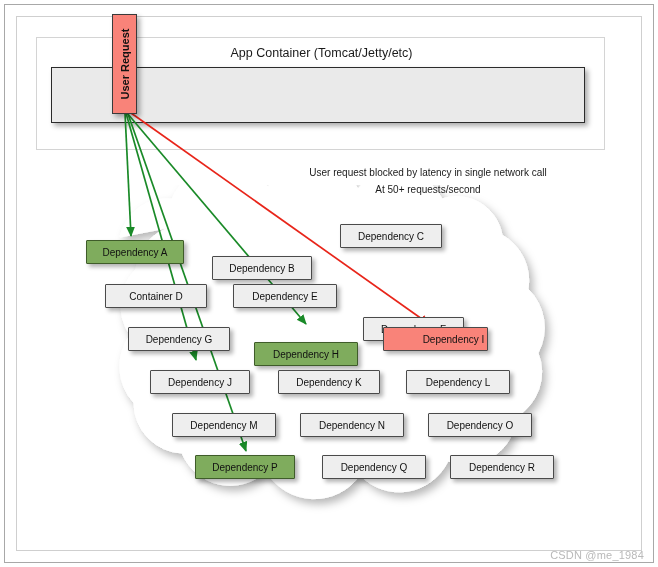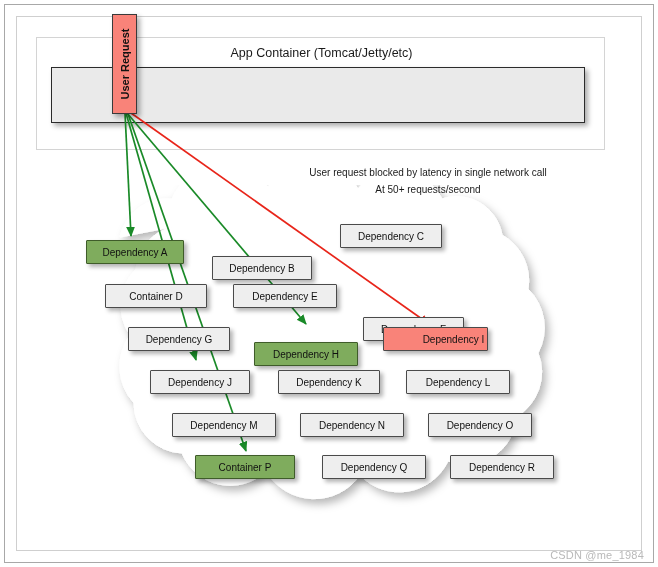--- a/index.html
+++ b/index.html
@@ -243,21 +243,21 @@
       <div class="dep" style="left: 172px; top: 413px; width: 104px;">
         <span>Dependency M</span>
       </div>
       <div class="dep" style="left: 300px; top: 413px; width: 104px;">
         <span>Dependency N</span>
       </div>
       <div class="dep" style="left: 428px; top: 413px; width: 104px;">
         <span>Dependency O</span>
       </div>
       <div class="dep green" style="left: 195px; top: 455px; width: 100px;">
-        <span>Container P</span>
+        <span>Dependency P</span>
       </div>
       <div class="dep" style="left: 322px; top: 455px; width: 104px;">
         <span>Dependency Q</span>
       </div>
       <div class="dep" style="left: 450px; top: 455px; width: 104px;">
         <span>Dependency R</span>
       </div>
     </div>
 
   <div class="watermark">CSDN @me_1984</div>

